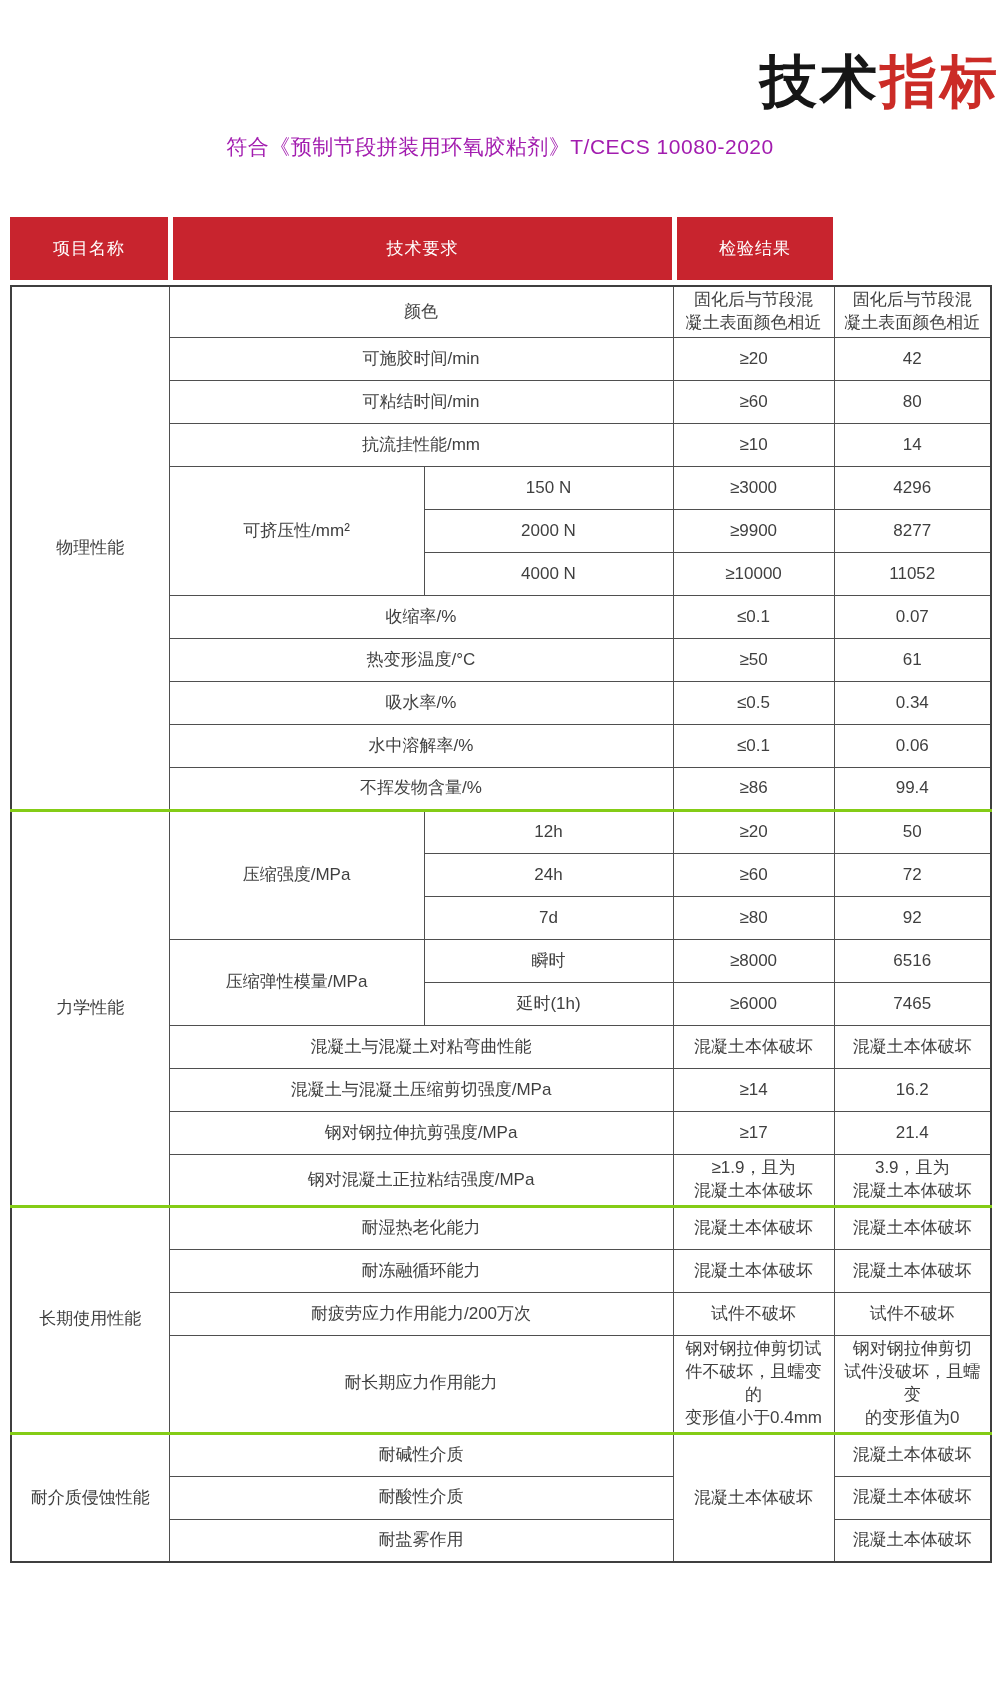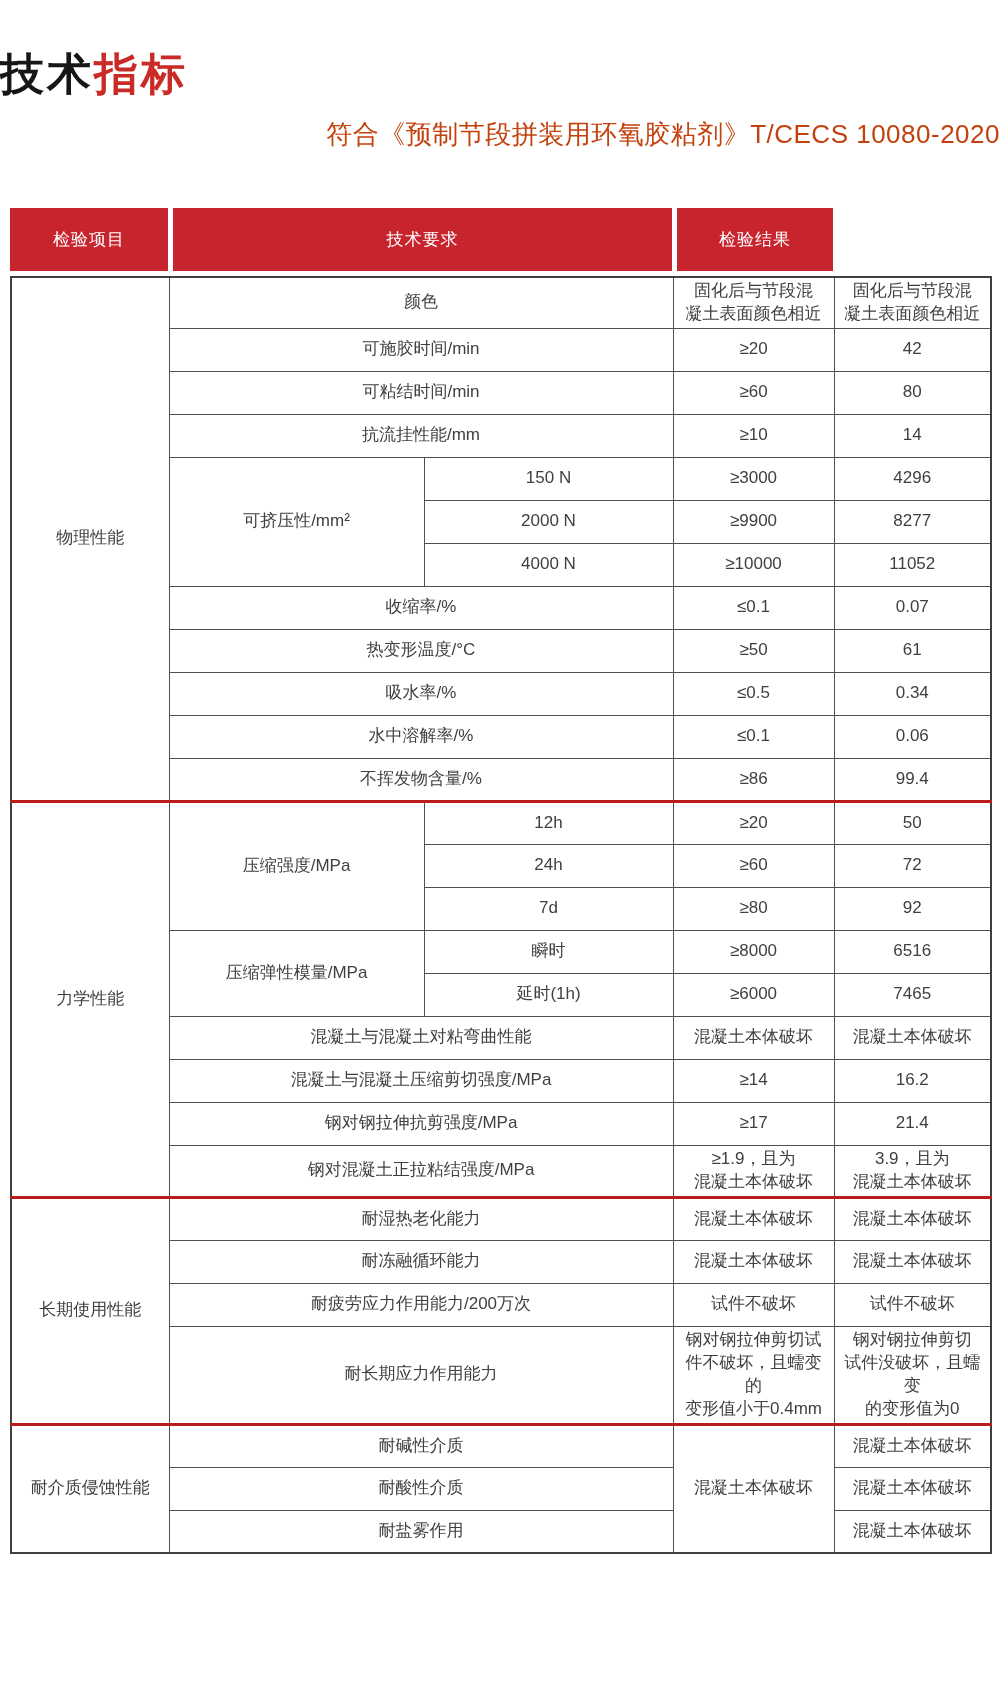--- a/index.html
+++ b/index.html
@@ -6,32 +6,32 @@
   html, body { background: #ffffff; }
   body {
     width: 1000px;
     font-family: "Liberation Sans", "DejaVu Sans", sans-serif;
     color: #3f3f3f;
   }
   .page { width: 1000px; padding-top: 46px; }
 
   
   .title {
-    text-align: left;
-    font-size: 44px;
+    text-align: right;
+    font-size: 57px;
     font-weight: 800;
     letter-spacing: 3px;
     line-height: 1.25;
     color: #161616;
   }
   .title .red { color: #cb2b26; }
   .subtitle {
-    text-align: right;
-    font-size: 26px;
-    color: #c2410c;
+    text-align: center;
+    font-size: 21px;
+    color: #a21caf;
     margin-top: 16px;
     letter-spacing: 0.5px;
   }
 
   
   .table-wrap { margin: 56px 10px 0 10px; width: 980px; }
 
   
   .thead {
     display: grid;
@@ -62,39 +62,39 @@
     border: 1px solid #4f4f4f;
     text-align: center;
     vertical-align: middle;
     font-size: 17px;
     color: #3f3f3f;
     white-space: pre-line;
     line-height: 1.35;
     padding: 2px 4px;
     height: 43px;
   }
-  tr.sec-start td { border-top: 3px solid #b91c1c; }
+  tr.sec-start td { border-top: 3px solid #84cc16; }
   td.h-tall { height: 88px; }
   td.h-2l  { height: 76px; }
   td.h-m   { height: 44px; }
   td.h-3l  { height: 90px; }
 </style>
 </head>
 <body>
 
 <div class="page">
 
   <div class="title"><span>技术</span><span class="red">指标</span></div>
 
   <div class="subtitle">符合《预制节段拼装用环氧胶粘剂》T/CECS 10080-2020</div>
 
   <div class="table-wrap">
 
     <div class="thead">
-      <div class="hcell">检验项目</div>
+      <div class="hcell">项目名称</div>
       <div class="hcell">技术要求</div>
       <div class="hcell">检验结果</div>
     </div>
 
     <table class="spec">
       <colgroup>
         <col style="width:158px">
           <col style="width:255px">
           <col style="width:249px">
         <col style="width:161px">

